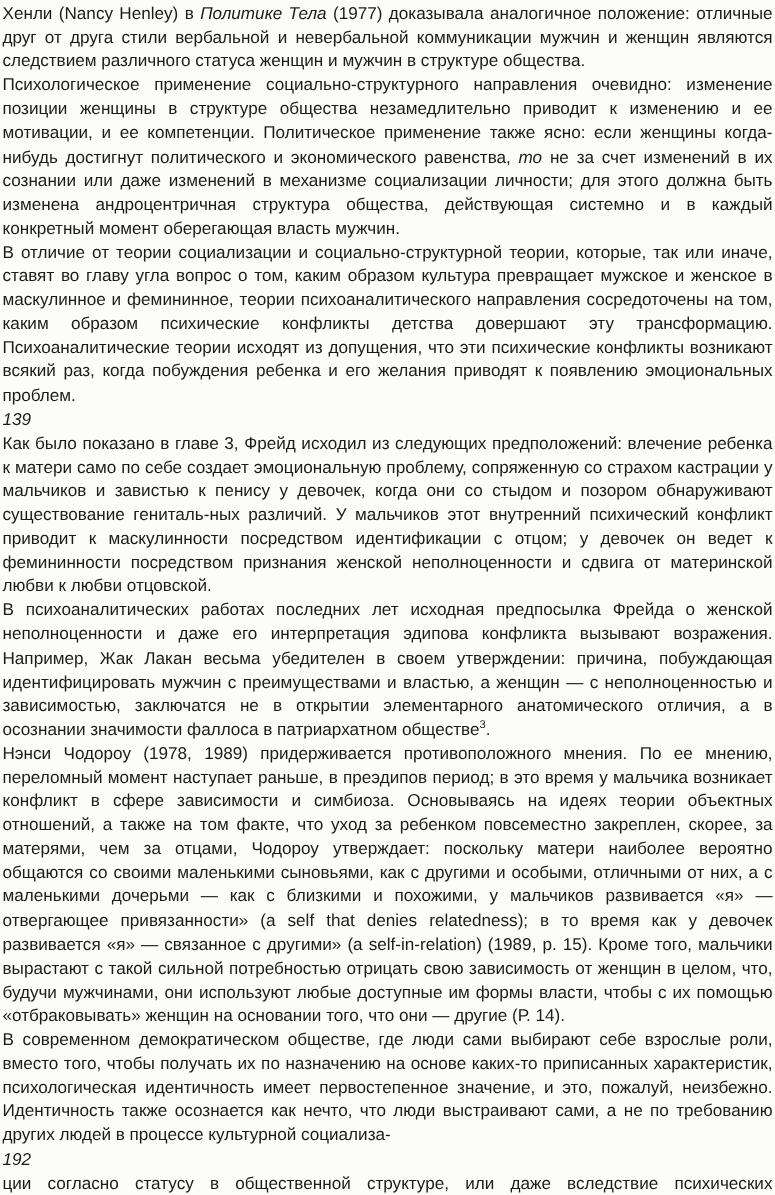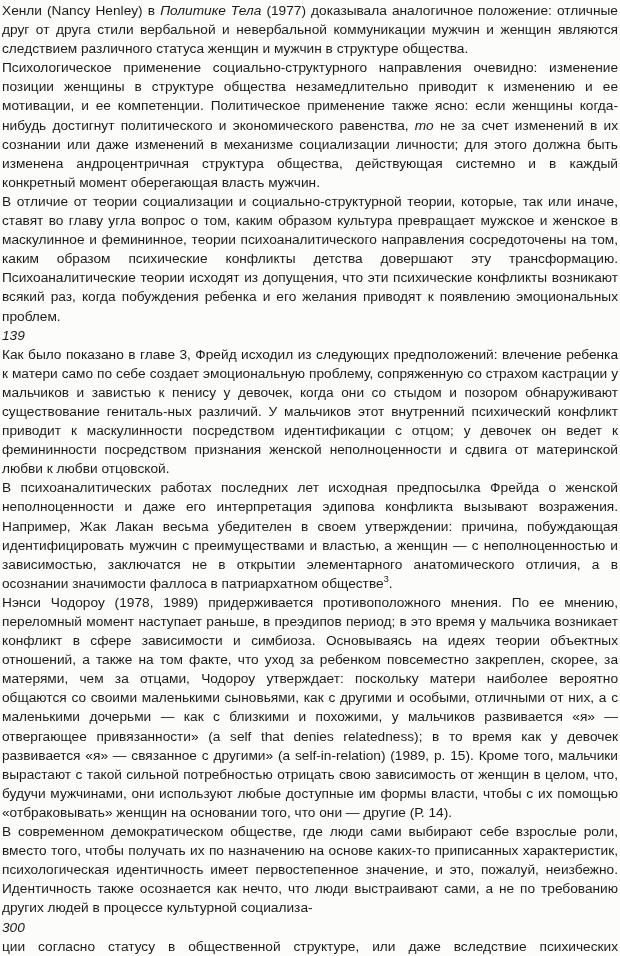--- a/index.html
+++ b/index.html
@@ -43,16 +43,16 @@
 <div class="page">
   <div class="doc-body">
       <p class="para"><span>Хенли (Nancy Henley) в </span><em>Политике Тела</em><span> (1977) доказывала аналогичное положение: отличные друг от друга стили вербальной и невербальной коммуникации мужчин и женщин являются следствием различного статуса женщин и мужчин в структуре общества.</span></p>
       <p class="para"><span>Психологическое применение социально-структурного направления очевидно: изменение позиции женщины в структуре общества незамедлительно приводит к изменению и ее мотивации, и ее компетенции. Политическое применение также ясно: если женщины когда-нибудь достигнут политического и экономического равенства, </span><em>то</em><span> не за счет изменений в их сознании или даже изменений в механизме социализации личности; для этого должна быть изменена андроцентричная структура общества, действующая системно и в каждый конкретный момент оберегающая власть мужчин.</span></p>
       <p class="para"><span>В отличие от теории социализации и социально-структурной теории, которые, так или иначе, ставят во главу угла вопрос о том, каким образом культура превращает мужское и женское в маскулинное и фемининное, теории психоаналитического направления сосредоточены на том, каким образом психические конфликты детства довершают эту трансформацию. Психоаналитические теории исходят из допущения, что эти психические конфликты возникают всякий раз, когда побуждения ребенка и его желания приводят к появлению эмоциональных проблем.</span></p>
       <p class="pagenum"><span>139</span></p>
       <p class="para"><span>Как было показано в главе 3, Фрейд исходил из следующих предположений: влечение ребенка к матери само по себе создает эмоциональную проблему, сопряженную со страхом кастрации у мальчиков и завистью к пенису у девочек, когда они со стыдом и позором обнаруживают существование гениталь-ных различий. У мальчиков этот внутренний психический конфликт приводит к маскулинности посредством идентификации с отцом; у девочек он ведет к фемининности посредством признания женской неполноценности и сдвига от материнской любви к любви отцовской.</span></p>
       <p class="para"><span>В психоаналитических работах последних лет исходная предпосылка Фрейда о женской неполноценности и даже его интерпретация эдипова конфликта вызывают возражения. Например, Жак Лакан весьма убедителен в своем утверждении: причина, побуждающая идентифицировать мужчин с преимуществами и властью, а женщин — с неполноценностью и зависимостью, заключатся не в открытии элементарного анатомического отличия, а в осознании значимости фаллоса в патриархатном обществе</span><sup>3</sup><span>.</span></p>
       <p class="para"><span>Нэнси Чодороу (1978, 1989) придерживается противоположного мнения. По ее мнению, переломный момент наступает раньше, в преэдипов период; в это время у мальчика возникает конфликт в сфере зависимости и симбиоза. Основываясь на идеях теории объектных отношений, а также на том факте, что уход за ребенком повсеместно закреплен, скорее, за матерями, чем за отцами, Чодороу утверждает: поскольку матери наиболее вероятно общаются со своими маленькими сыновьями, как с другими и особыми, отличными от них, а с маленькими дочерьми — как с близкими и похожими, у мальчиков развивается «я» — отвергающее привязанности» (a self that denies relatedness); в то время как у девочек развивается «я» — связанное с другими» (a self-in-relation) (1989, p. 15). Кроме того, мальчики вырастают с такой сильной потребностью отрицать свою зависимость от женщин в целом, что, будучи мужчинами, они используют любые доступные им формы власти, чтобы с их помощью «отбраковывать» женщин на основании того, что они — другие (Р. 14).</span></p>
       <p class="para"><span>В современном демократическом обществе, где люди сами выбирают себе взрослые роли, вместо того, чтобы получать их по назначению на основе каких-то приписанных характеристик, психологическая идентичность имеет первостепенное значение, и это, пожалуй, неизбежно. Идентичность также осознается как нечто, что люди выстраивают сами, а не по требованию других людей в процессе культурной социализа-</span></p>
-      <p class="pagenum"><span>300</span></p>
+      <p class="pagenum"><span>192</span></p>
       <p class="para"><span>ции согласно статусу в общественной структуре, или даже вследствие психических конфликтов. Наиболее ранние теории идентичности или совсем игнорировали проблему тендера, или считали идентичность женщины временно неопределенной до тех пор, пока она не сформируется в ореоле идентичности мужчины, который станет ее мужем. В последнее время психологи и социологи, изучающие идентичность, начали рассматривать маскулинность, фемининность и даже сексуальную ориентацию отчасти как результат личностного и осознанного предпочтения, отдаваемого индивидуумом какому-то отдельному аспекту своего «я»</span></p>
     </div>
 </div>
 
 </body></html>

